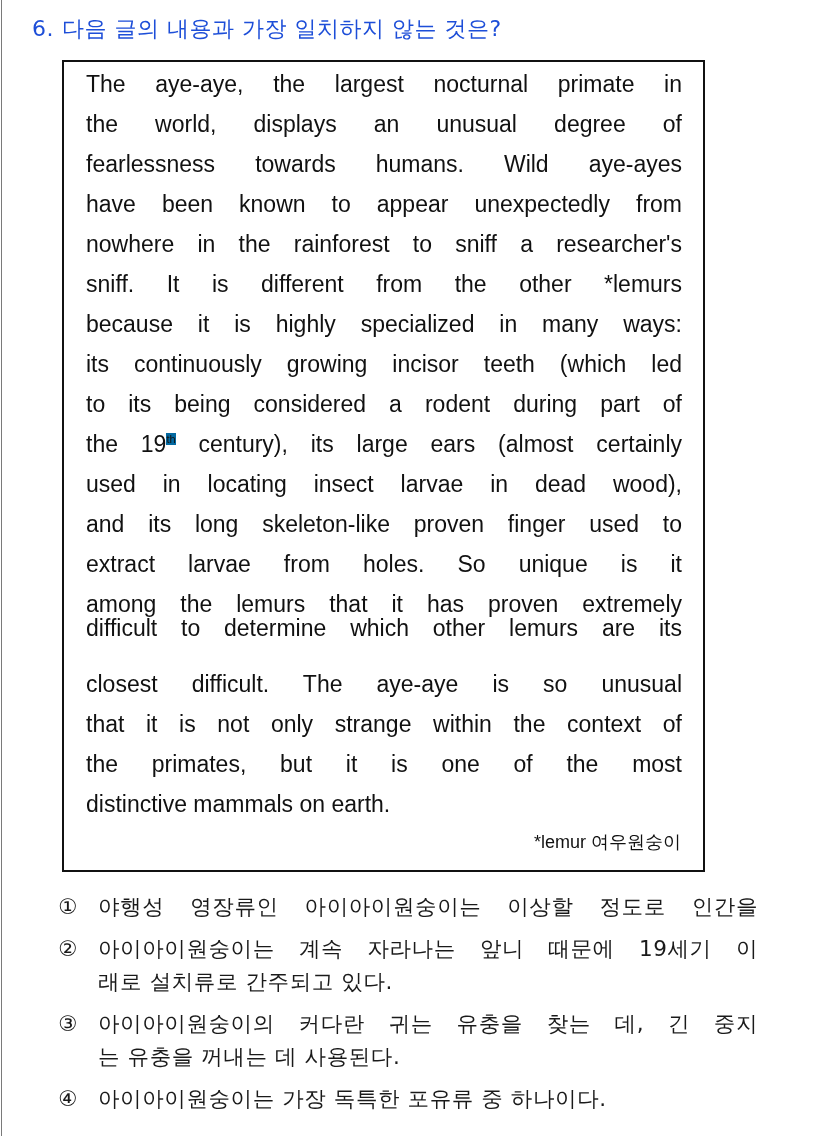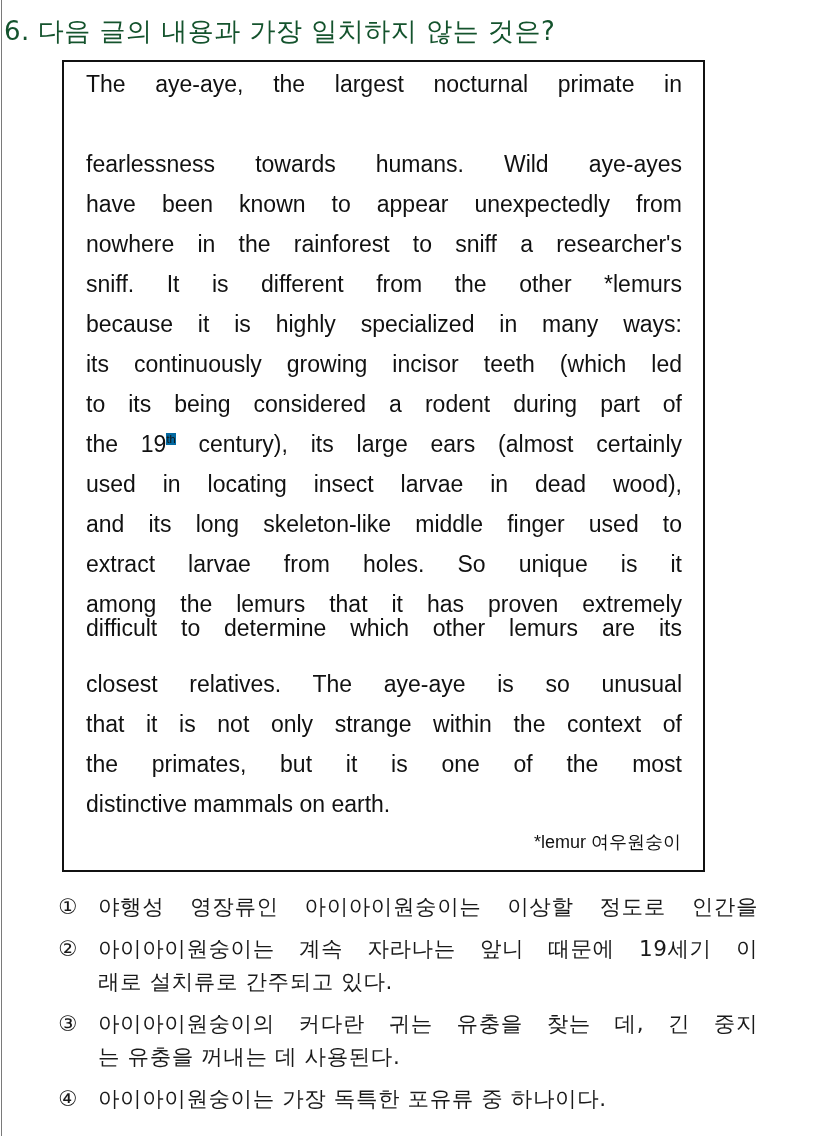--- a/index.html
+++ b/index.html
@@ -18,26 +18,26 @@
   .page-edge {
     position: absolute;
     left: 1px;
     top: 0;
     width: 1px;
     height: 1136px;
     background: #7a7a7a;
   }
   .question-title {
     position: absolute;
-    left: 4px;
+    left: 32px;
     top: 14px;
-    font-size: 26px;
+    font-size: 22px;
     letter-spacing: 0.5px;
     white-space: nowrap;
-    color: #14532d;
+    color: #1d4ed8;
   }
   .question-title .qnum {
     margin-right: 8px;
   }
   .passage-box {
     position: absolute;
     left: 62px;
     top: 60px;
     width: 639px;
     height: 808px;
@@ -111,34 +111,35 @@
 <body>
 
 <div class="page-edge"></div>
 
 <div class="question-title">
   <span class="qnum">6.</span><span>다음 글의 내용과 가장 일치하지 않는 것은?</span>
 </div>
 
 <div class="passage-box">
   <div class="passage-line" style="top:2px">The aye-aye, the largest nocturnal primate in</div>
+  <div class="passage-line" style="top:42px">the world, displays an unusual degree of</div>
   <div class="passage-line" style="top:82px">fearlessness towards humans. Wild aye-ayes</div>
   <div class="passage-line" style="top:122px">have been known to appear unexpectedly from</div>
   <div class="passage-line" style="top:162px">nowhere in the rainforest to sniff a researcher's</div>
   <div class="passage-line" style="top:202px">sniff. It is different from the other *lemurs</div>
   <div class="passage-line" style="top:242px">because it is highly specialized in many ways:</div>
   <div class="passage-line" style="top:282px">its continuously growing incisor teeth (which led</div>
   <div class="passage-line" style="top:322px">to its being considered a rodent during part of</div>
   <div class="passage-line" style="top:362px"><span>the 19</span><sup>th</sup><span> century), its large ears (almost certainly</span></div>
   <div class="passage-line" style="top:402px">used in locating insect larvae in dead wood),</div>
-  <div class="passage-line" style="top:442px">and its long skeleton-like middle finger used to</div>
+  <div class="passage-line" style="top:442px">and its long skeleton-like proven finger used to</div>
   <div class="passage-line" style="top:482px">extract larvae from holes. So unique is it</div>
   <div class="passage-line" style="top:522px">among the lemurs that it has proven extremely</div>
   <div class="passage-line" style="top:546px">difficult to determine which other lemurs are its</div>
-  <div class="passage-line" style="top:602px">closest relatives. The aye-aye is so unusual</div>
+  <div class="passage-line" style="top:602px">closest difficult. The aye-aye is so unusual</div>
   <div class="passage-line" style="top:642px">that it is not only strange within the context of</div>
   <div class="passage-line" style="top:682px">the primates, but it is one of the most</div>
   <div class="passage-line last" style="top:722px">distinctive mammals on earth.</div>
   <div class="footnote">*lemur 여우원숭이</div>
 </div>
 
 <div class="choices">
   <div class="choice">
     <span class="choice-num">①</span>
     <span class="choice-line full">야행성 영장류인 아이아이원숭이는 이상할 정도로 인간을</span>

